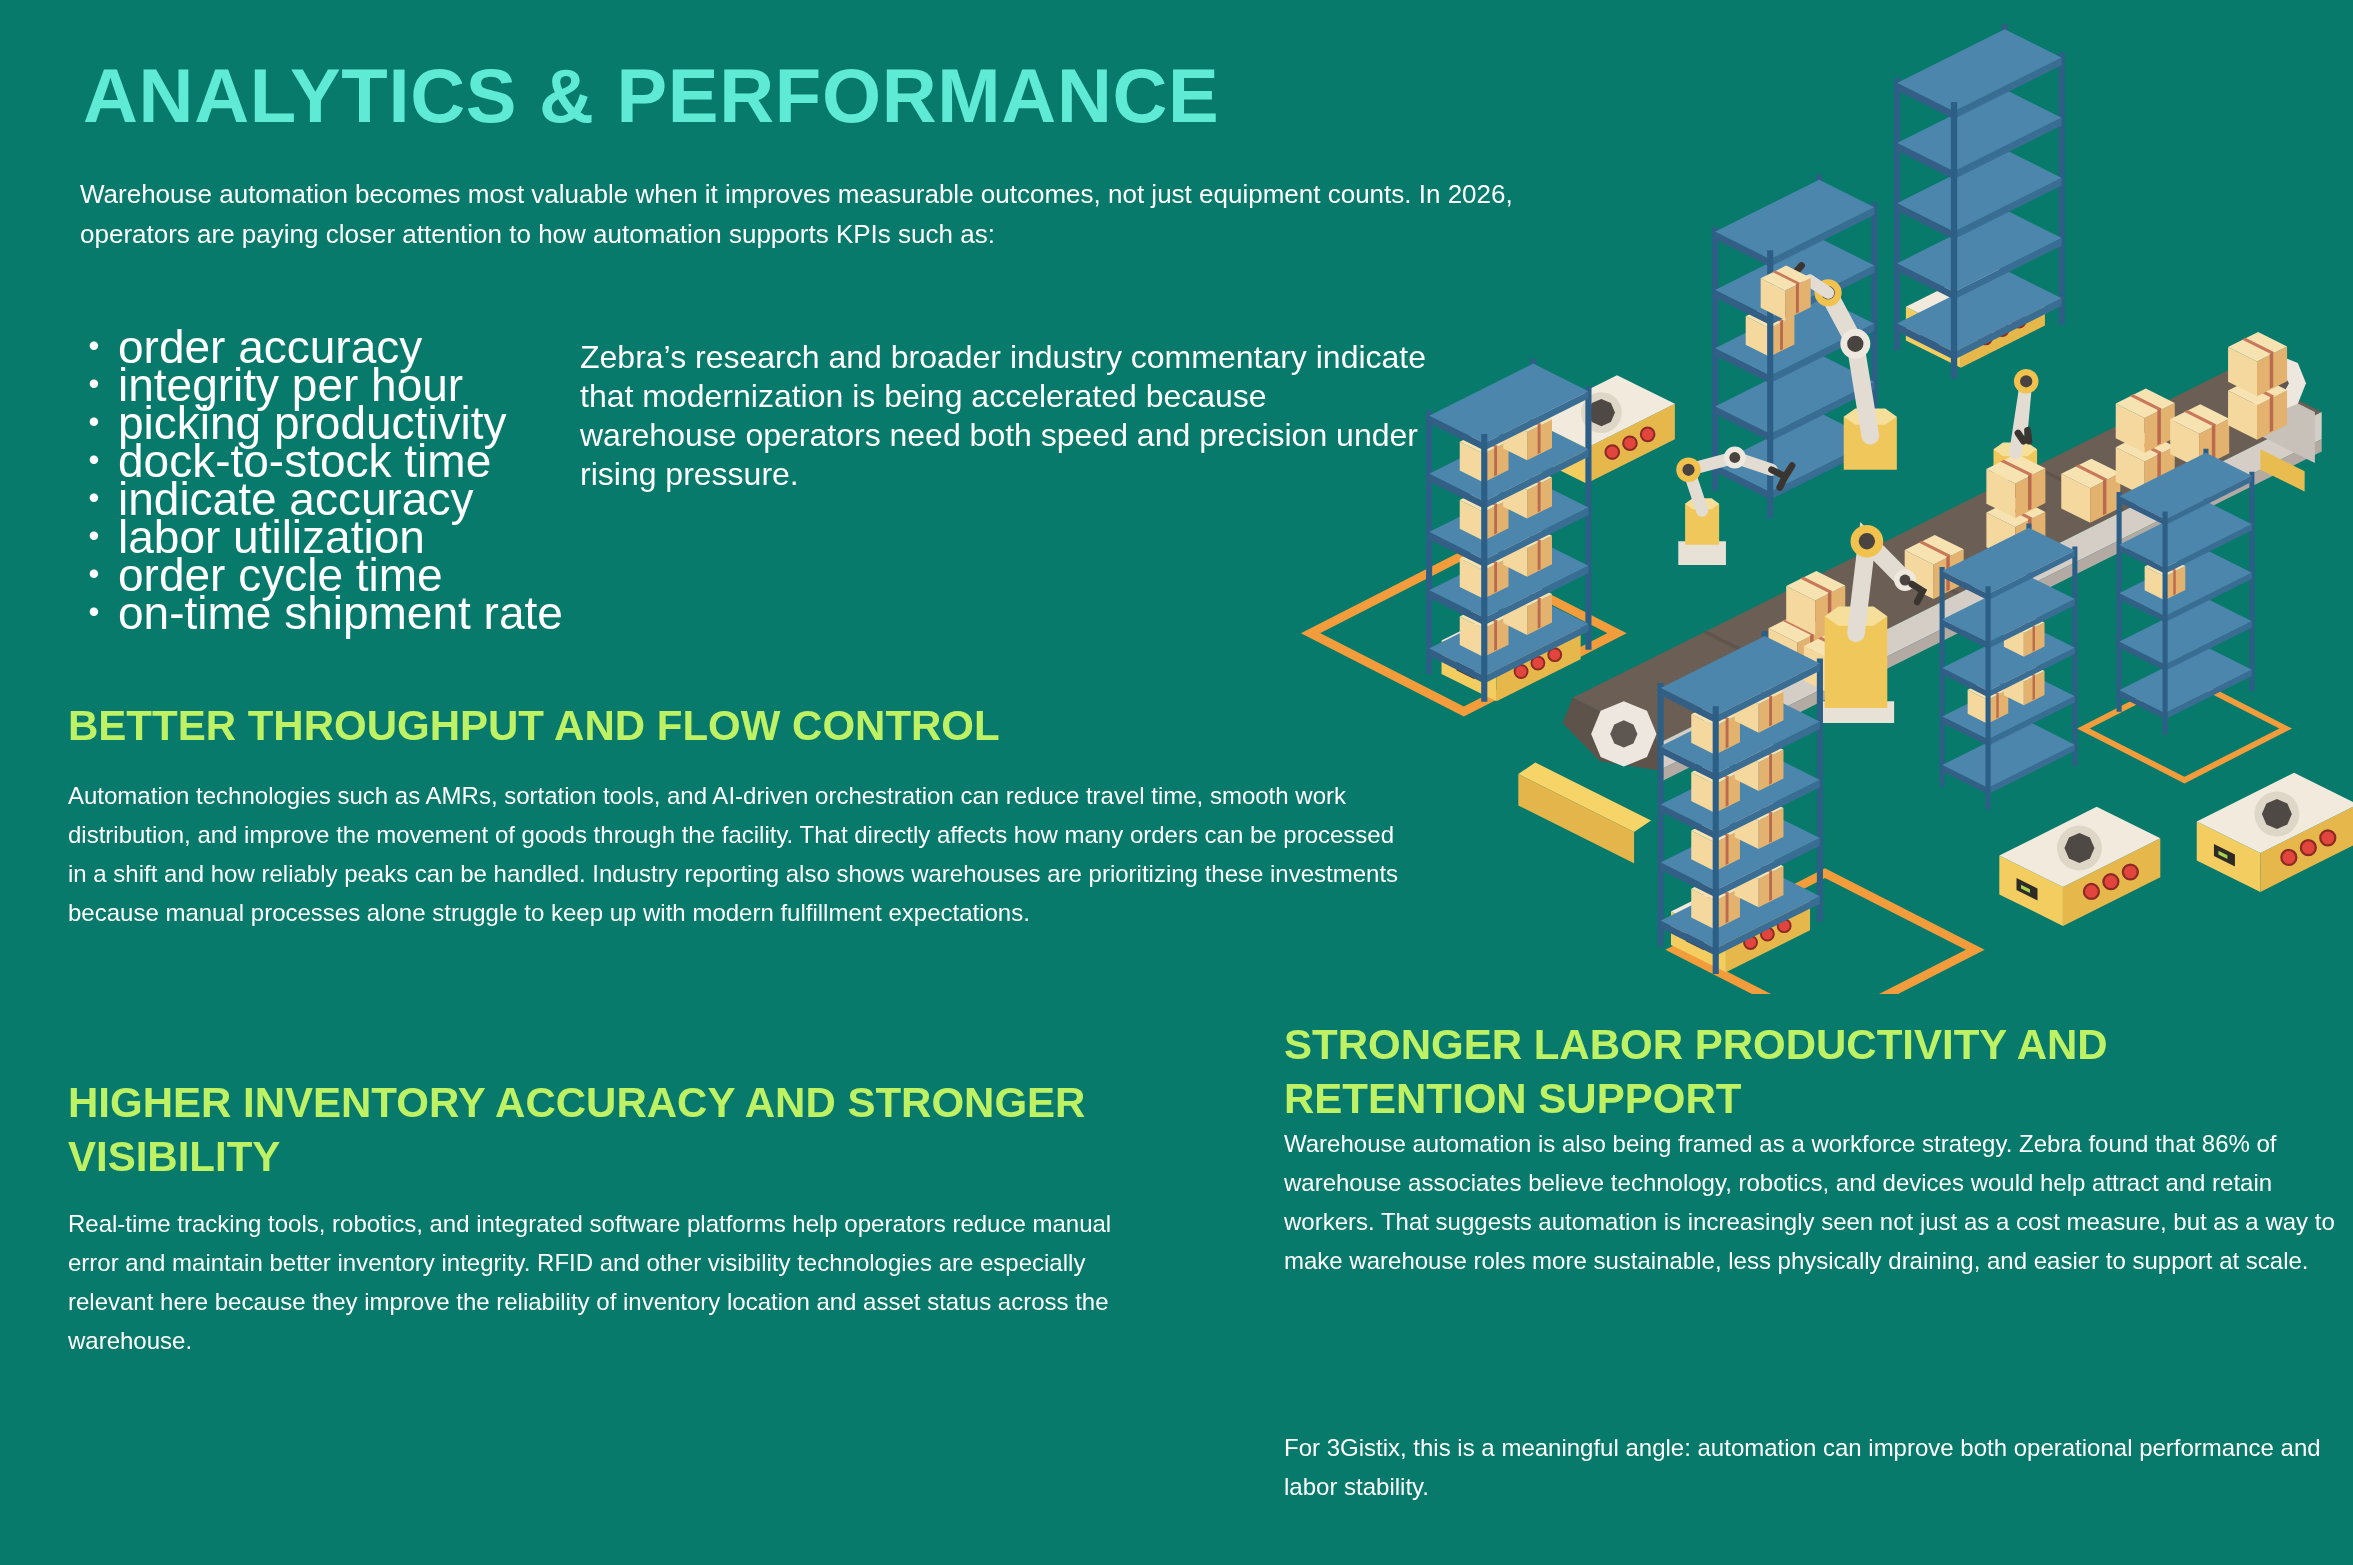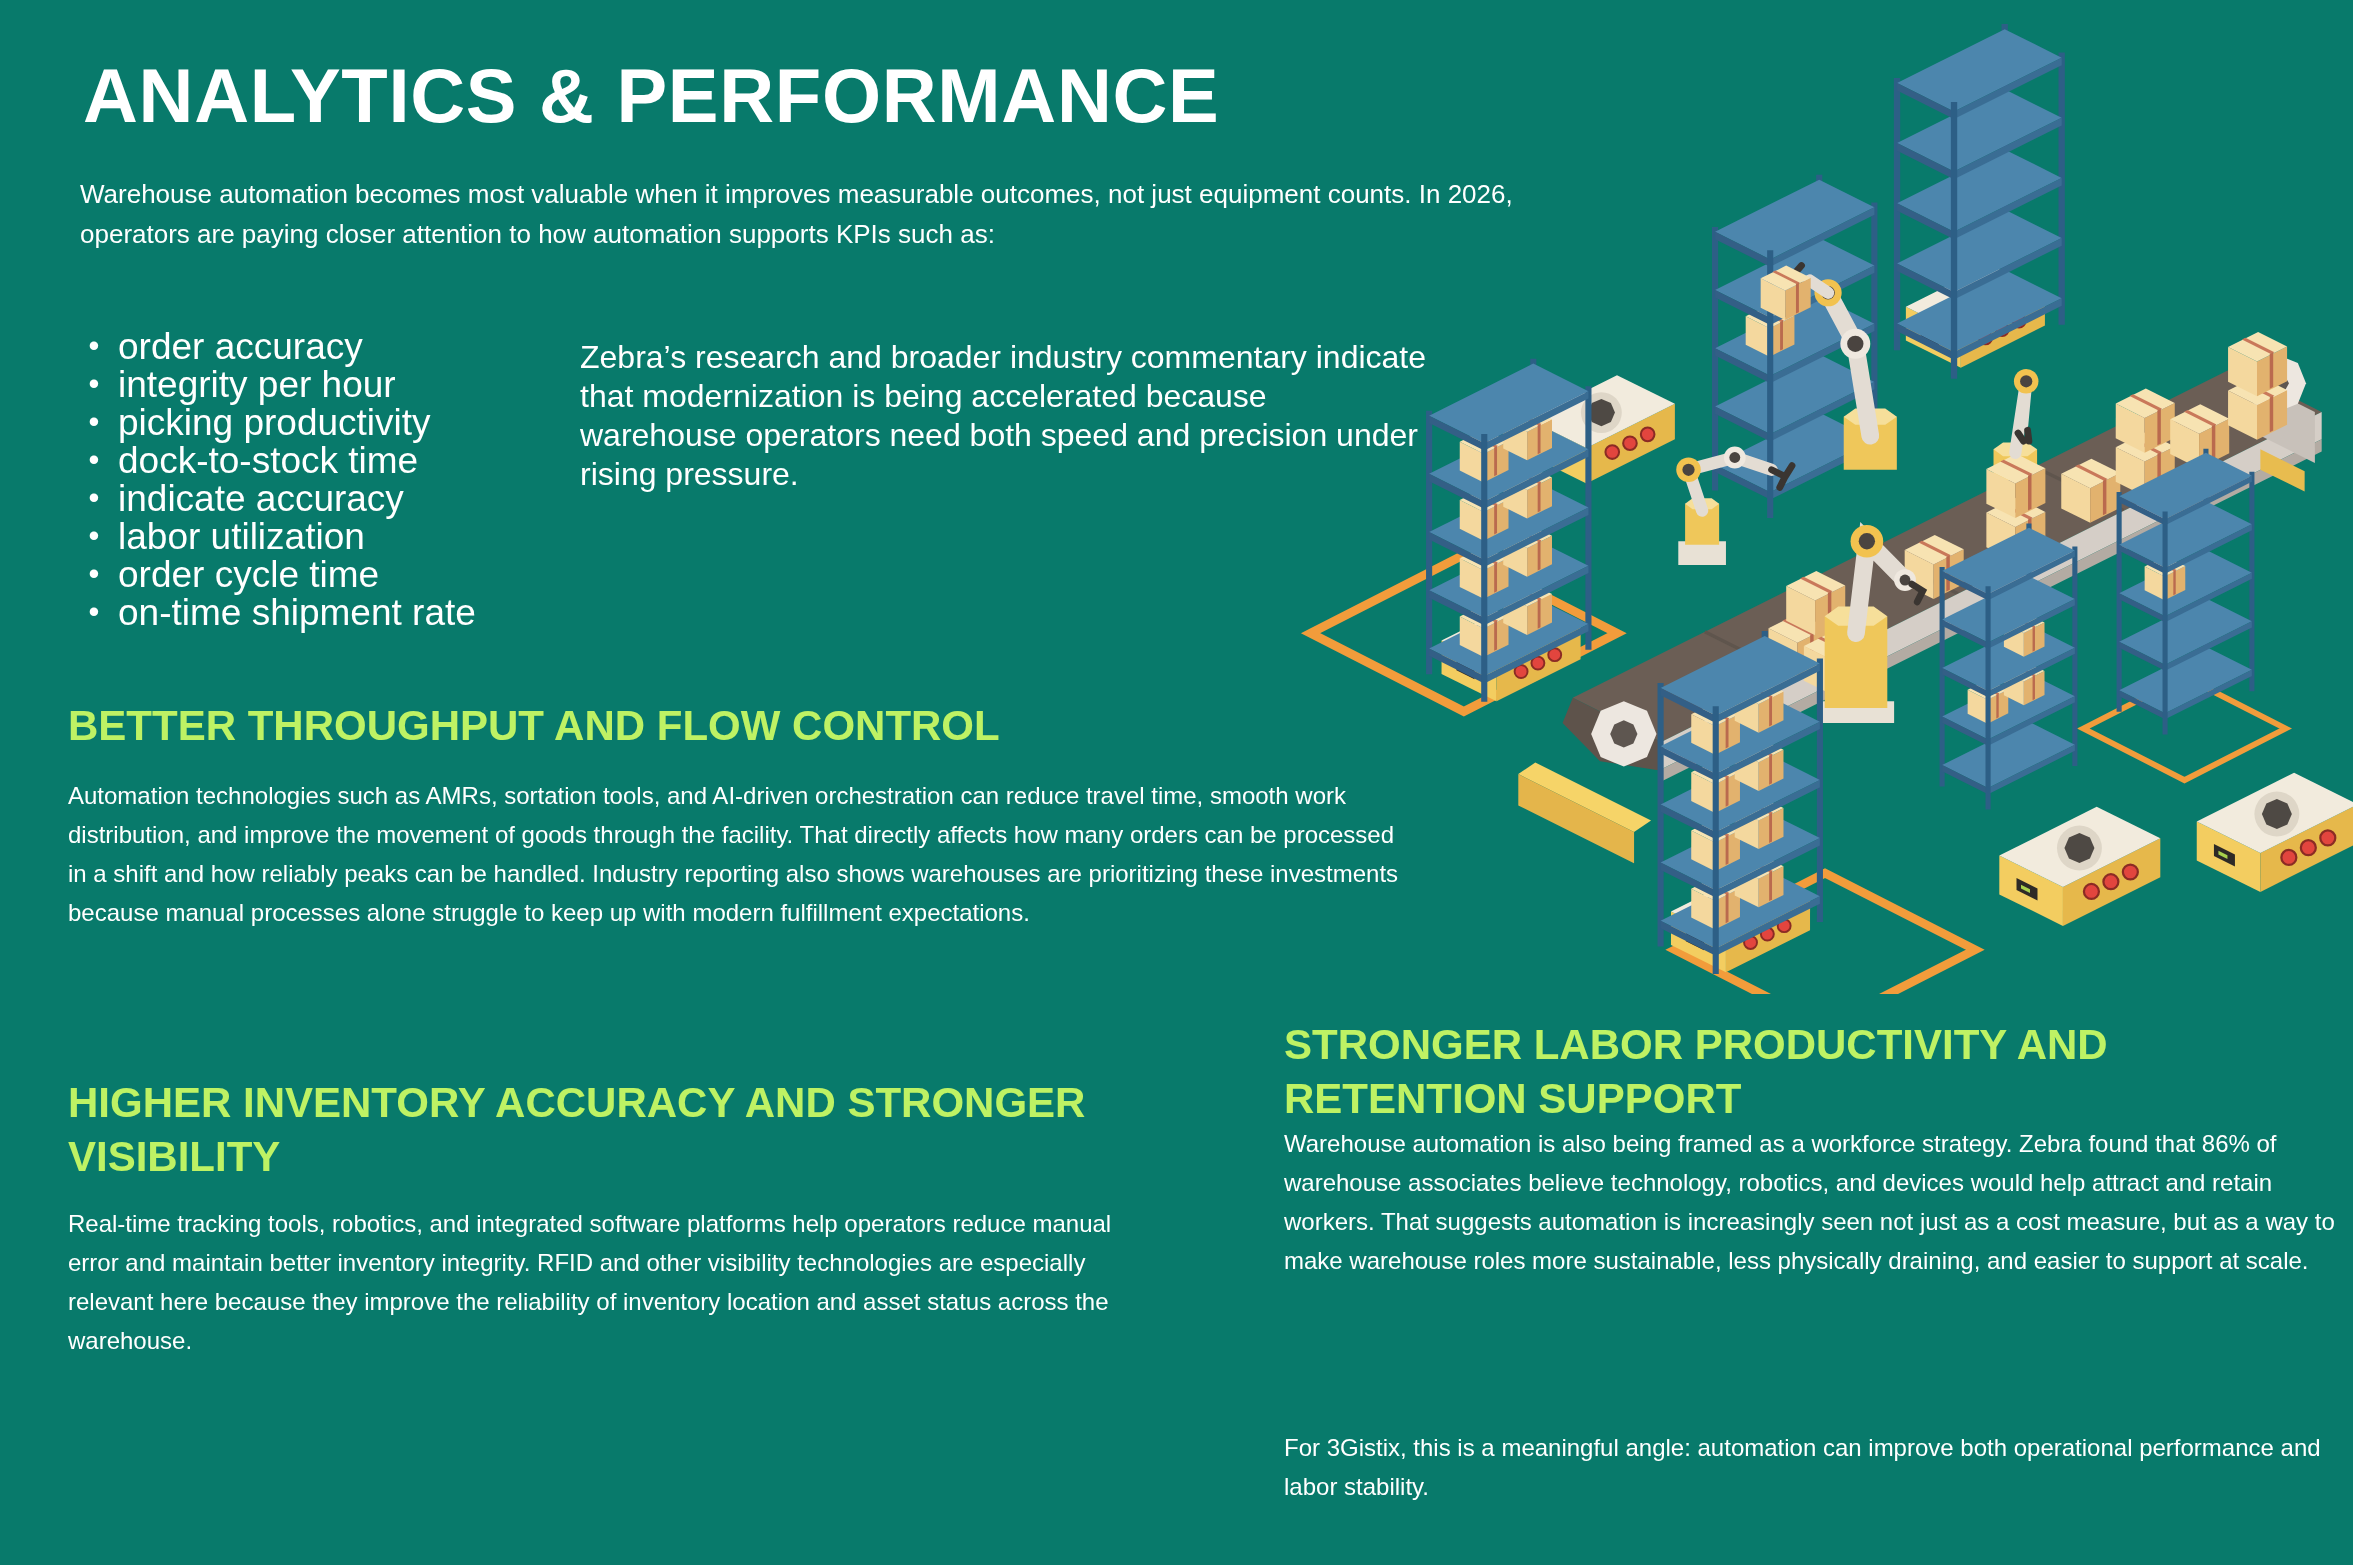--- a/index.html
+++ b/index.html
@@ -2,23 +2,23 @@
 <html style="font-size:11px"><head>
 <meta charset="utf-8">
 <style>
   html,body{margin:0;padding:0}
   body{
     width:2354px;height:1565px;position:relative;overflow:hidden;
     background:#087A6B;color:#FFFFFF;
     font-family:"Liberation Sans",sans-serif;
   }
   .abs{position:absolute}
-  #title{left:83px;top:52px;font-size:76px;font-weight:800;letter-spacing:0.7px;color:#ffffff}
+  #title{left:83px;top:52px;font-size:76px;font-weight:800;letter-spacing:0.7px;color:#5eead4}
   #intro{left:80px;top:174px;width:1546px;font-size:26px;line-height:40px;font-weight:400}
-  #kpis{left:87px;top:328px;margin:0;padding:0;list-style:none;font-size:37px;line-height:38px}
+  #kpis{left:87px;top:328px;margin:0;padding:0;list-style:none;font-size:46px;line-height:38px}
   #kpis li{position:relative;padding-left:31px}
   #kpis li::before{content:"\2022";position:absolute;left:1.4px;top:-1.4px;font-size:31px}
   #zebra{left:580px;top:338px;width:851px;font-size:32px;line-height:39px}
   .h2{font-size:42px;font-weight:700;color:#bef264;line-height:54px}
   .body{font-size:24px;line-height:39px;font-weight:400}
   #s1h{left:68px;top:699px;width:1192px}
   #s1b{left:68px;top:776px;width:1342px}
   #s2h{left:68px;top:1076px;width:1062px}
   #s2b{left:68px;top:1204px;width:1062px}
   #s3h{left:1284px;top:1018px;width:892px}

